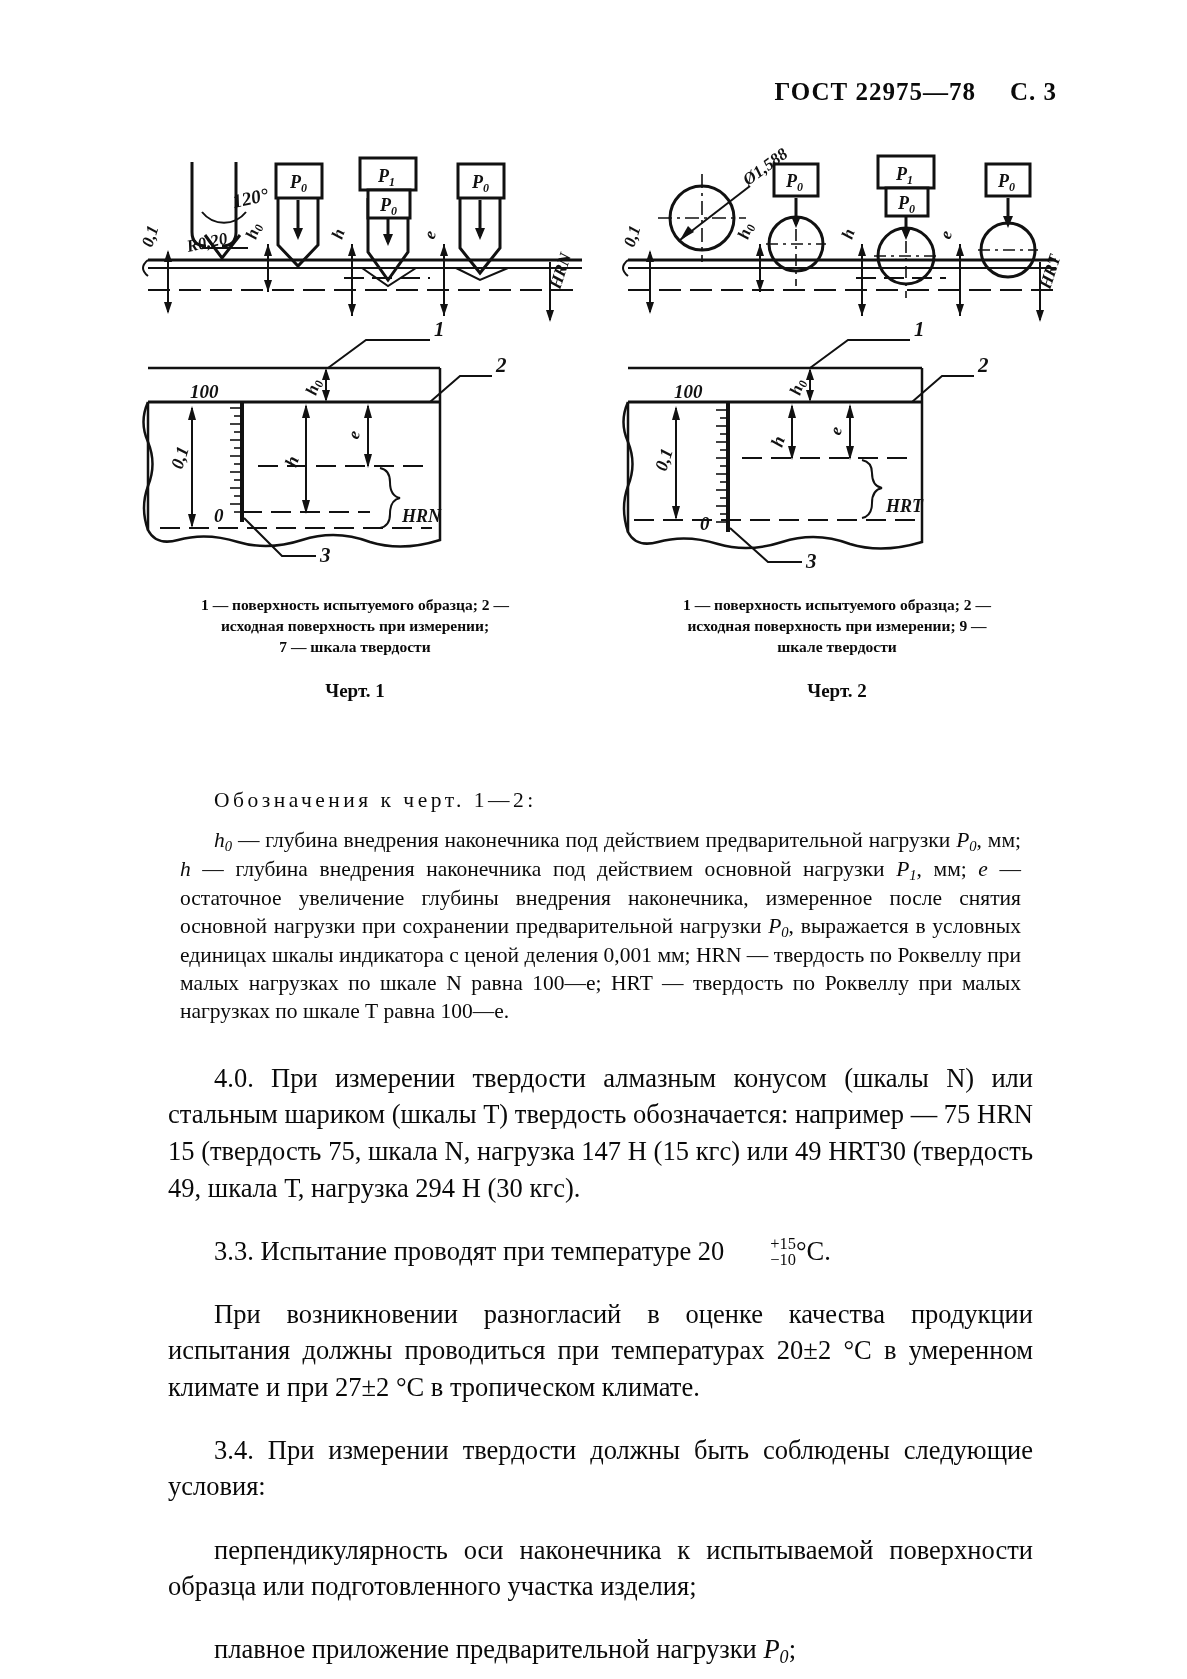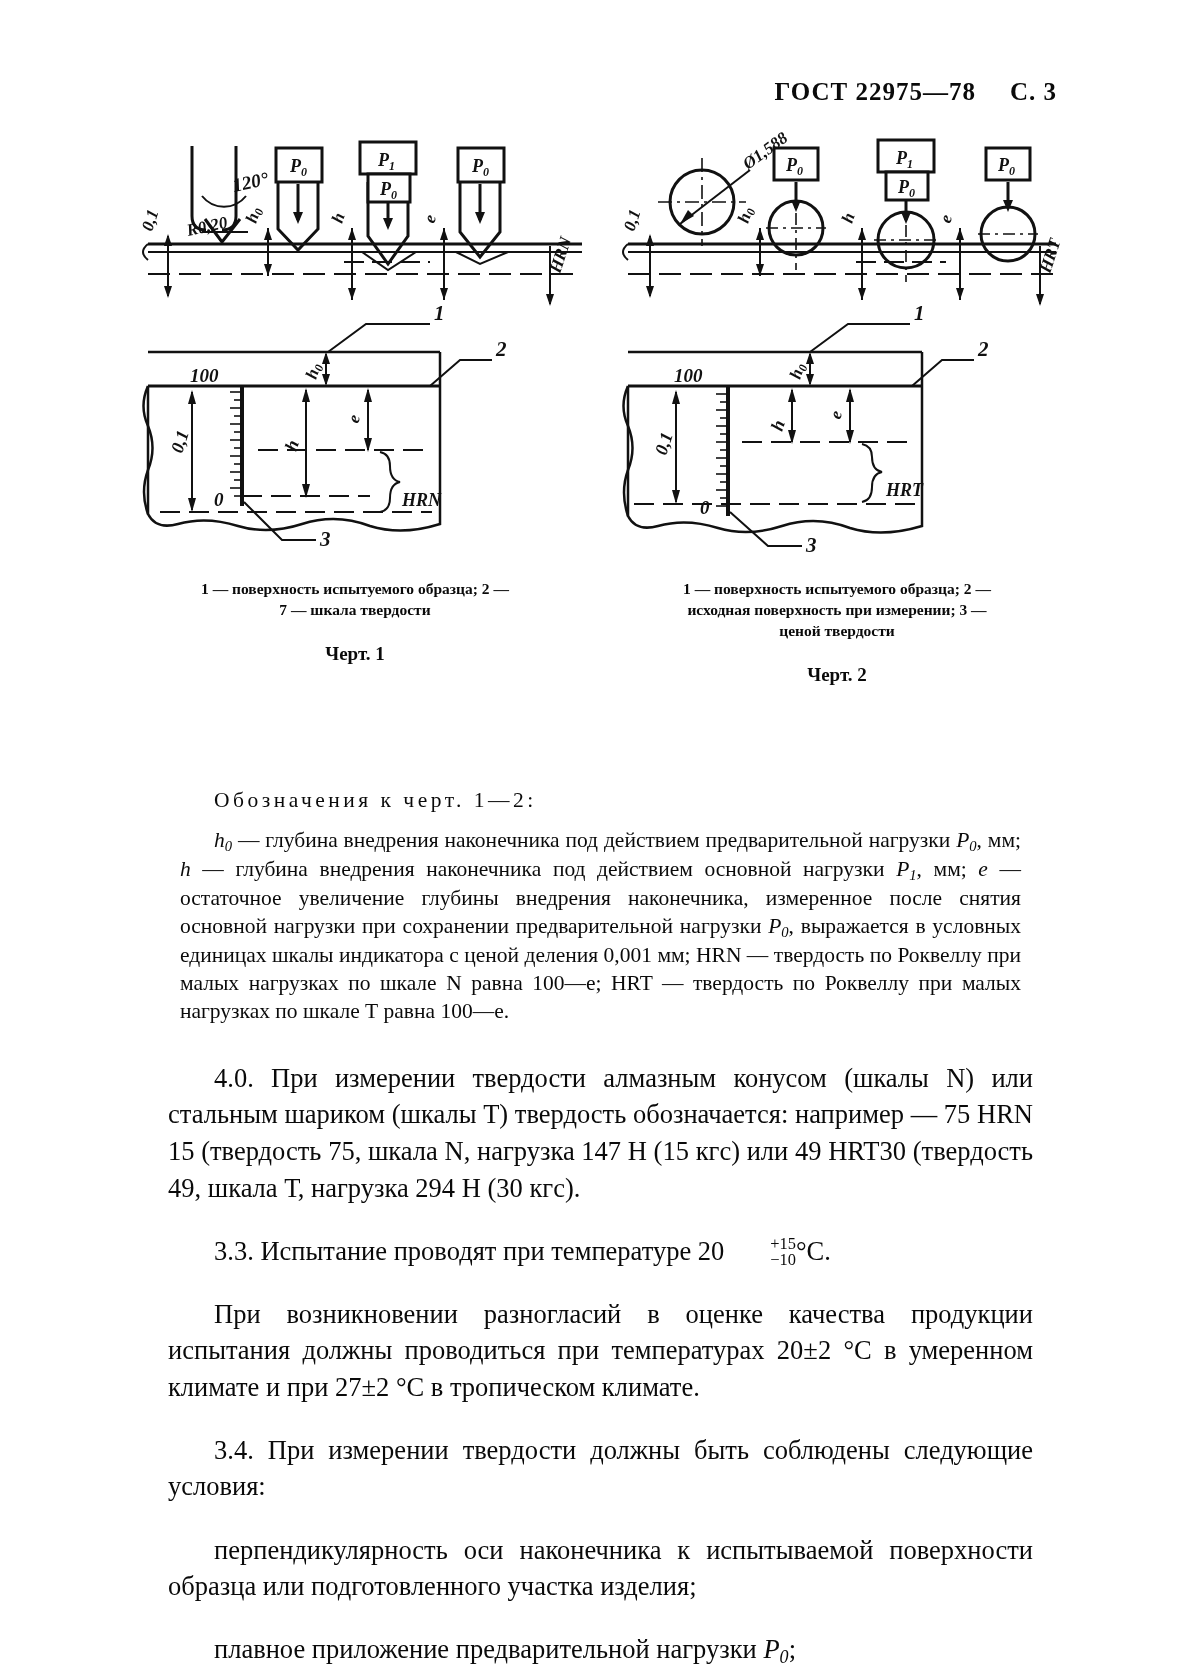--- a/index.html
+++ b/index.html
@@ -17,21 +17,21 @@
   .header{
     position:absolute;top:78px;left:0;width:1187px;
     text-align:right;padding-right:130px;
     box-sizing:border-box;
     font-weight:bold;font-size:25px;letter-spacing:1px;
   }
   .header .gost{margin-right:34px;}
 
   
   .figures{
-    position:absolute;top:124px;left:0;width:1187px;height:560px;
+    position:absolute;top:140px;left:0;width:1187px;height:560px;
   }
   .fig{position:absolute;top:0;}
   .fig-left{left:130px;width:470px;}
   .fig-right{left:610px;width:460px;}
 
   .cap{
     font-size:15.5px;font-weight:bold;text-align:center;
     line-height:1.35;
   }
   .cap-left{position:absolute;top:455px;left:130px;width:450px;}
@@ -344,28 +344,29 @@
           <text x="276" y="372" font-size="18">HRT</text>
           <text x="304" y="196" font-size="21">1</text>
           <text x="368" y="232" font-size="21">2</text>
           <text x="196" y="428" font-size="21">3</text>
         </g>
       </svg>
     </div>
 
     <div class="cap cap-left">
       <div>1 — поверхность испытуемого образца; 2 —</div>
+      <div>исходная        поверхность        при   измерении;</div>
       <div>7 — шкала твердости</div>
       <div class="chertno">Черт. 1</div>
     </div>
 
     <div class="cap cap-right">
       <div>1 — поверхность испытуемого образца; 2 —</div>
-      <div>исходная поверхность при измерении; 3 —</div>
-      <div>ценой твердости</div>
+      <div>исходная поверхность при измерении; 9 —</div>
+      <div>шкале твердости</div>
       <div class="chertno">Черт. 2</div>
     </div>
   </div>
 
   <div class="body">
 
     <p class="p-block ind">
       <span class="sp">Обозначения к черт. 1—2:</span>
     </p>
 

